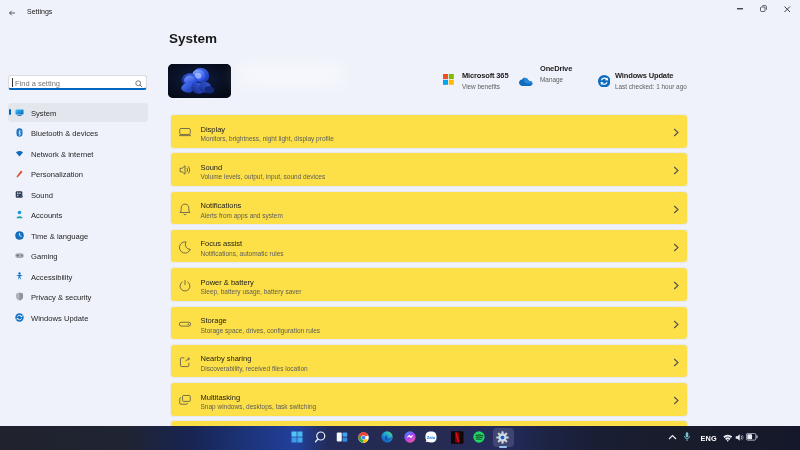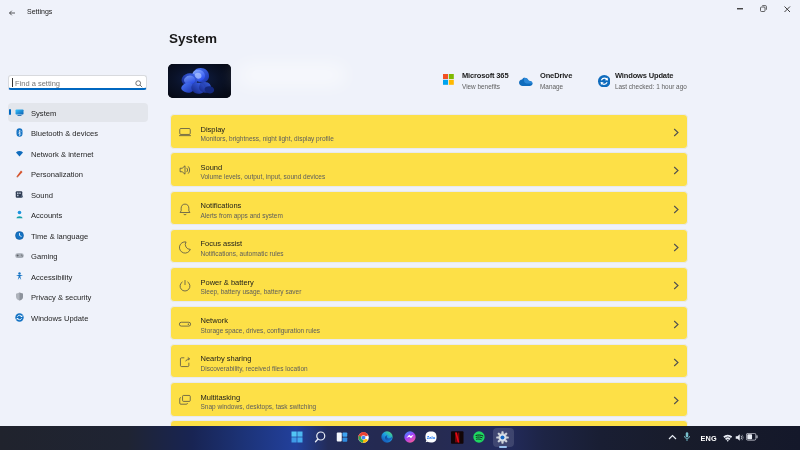--- a/index.html
+++ b/index.html
@@ -233,21 +233,21 @@
   <div class="abs" style="left:462px; top:71px;">
     <div class="wt">Microsoft 365</div>
     <div class="ws">View benefits</div>
   </div>
   <div class="abs" style="left:519px; top:76.5px;">
     <svg width="14" height="9" viewBox="0 0 34 22">
       <path d="M13 2 C18 2 22 5 23.5 9 C29 9 33 12 33 16 C33 19.5 30 22 26 22 L9 22 C4 22 0 18.5 0 14 C0 10 3 6.7 7.5 6.2 C9 3.6 10.8 2 13 2 Z" fill="#0f6cbd"></path>
       <path d="M13 2 C18 2 22 5 23.5 9 C29 9 33 12 33 16 L20 16 C14 16 10 11 13 2 Z" fill="#2b88d8"></path>
     </svg>
   </div>
-  <div class="abs" style="left:540px; top:71px;">
+  <div class="abs" style="left:540px; top:64px;">
     <div class="wt">OneDrive</div>
     <div class="ws">Manage</div>
   </div>
   <div class="abs" style="left:597.5px; top:74.5px;">
     <svg width="12.5" height="12.5" viewBox="0 0 26 26">
       <circle cx="13" cy="13" r="13" fill="#0f6cbd"></circle>
       <path d="M7 11 A7 7 0 0 1 20 11" fill="none" stroke="#fff" stroke-width="2.4"></path>
       <path d="M19 15 A7 7 0 0 1 6 15" fill="none" stroke="#fff" stroke-width="2.4"></path>
       <path d="M20 5 V11 H14 Z" fill="#fff"></path>
       <path d="M6 21 V15 H12 Z" fill="#fff"></path>
@@ -334,21 +334,21 @@
         </svg>
       </div>
     </div>
     <div class="abs card" style="top:305.5px;">
       <div class="cic">
         <svg width="14" height="14" viewBox="0 0 20 20">
           <rect x="2" y="7.5" width="16" height="5.5" rx="2.7" fill="none" stroke="#474747" stroke-width="1.05"></rect>
           <circle cx="14.8" cy="10.2" r="0.9" fill="#474747"></circle>
         </svg>
       </div>
-      <div class="t1">Network</div>
+      <div class="t1">Storage</div>
       <div class="t2">Storage space, drives, configuration rules</div>
       <div class="chv">
         <svg width="6" height="9" viewBox="0 0 6 9">
           <path d="M1.2 1 L5 4.5 L1.2 8" fill="none" stroke="#4f4f4f" stroke-width="1.1"></path>
         </svg>
       </div>
     </div>
     <div class="abs card" style="top:343.79999999999995px;">
       <div class="cic">
         <svg width="14" height="14" viewBox="0 0 20 20">

